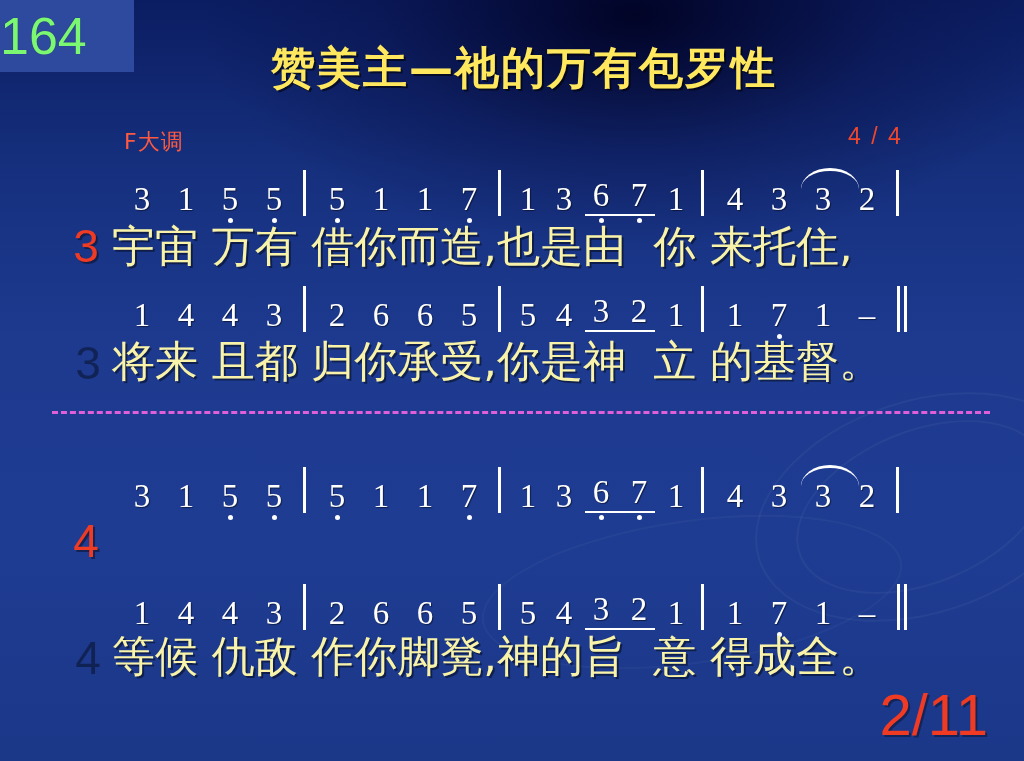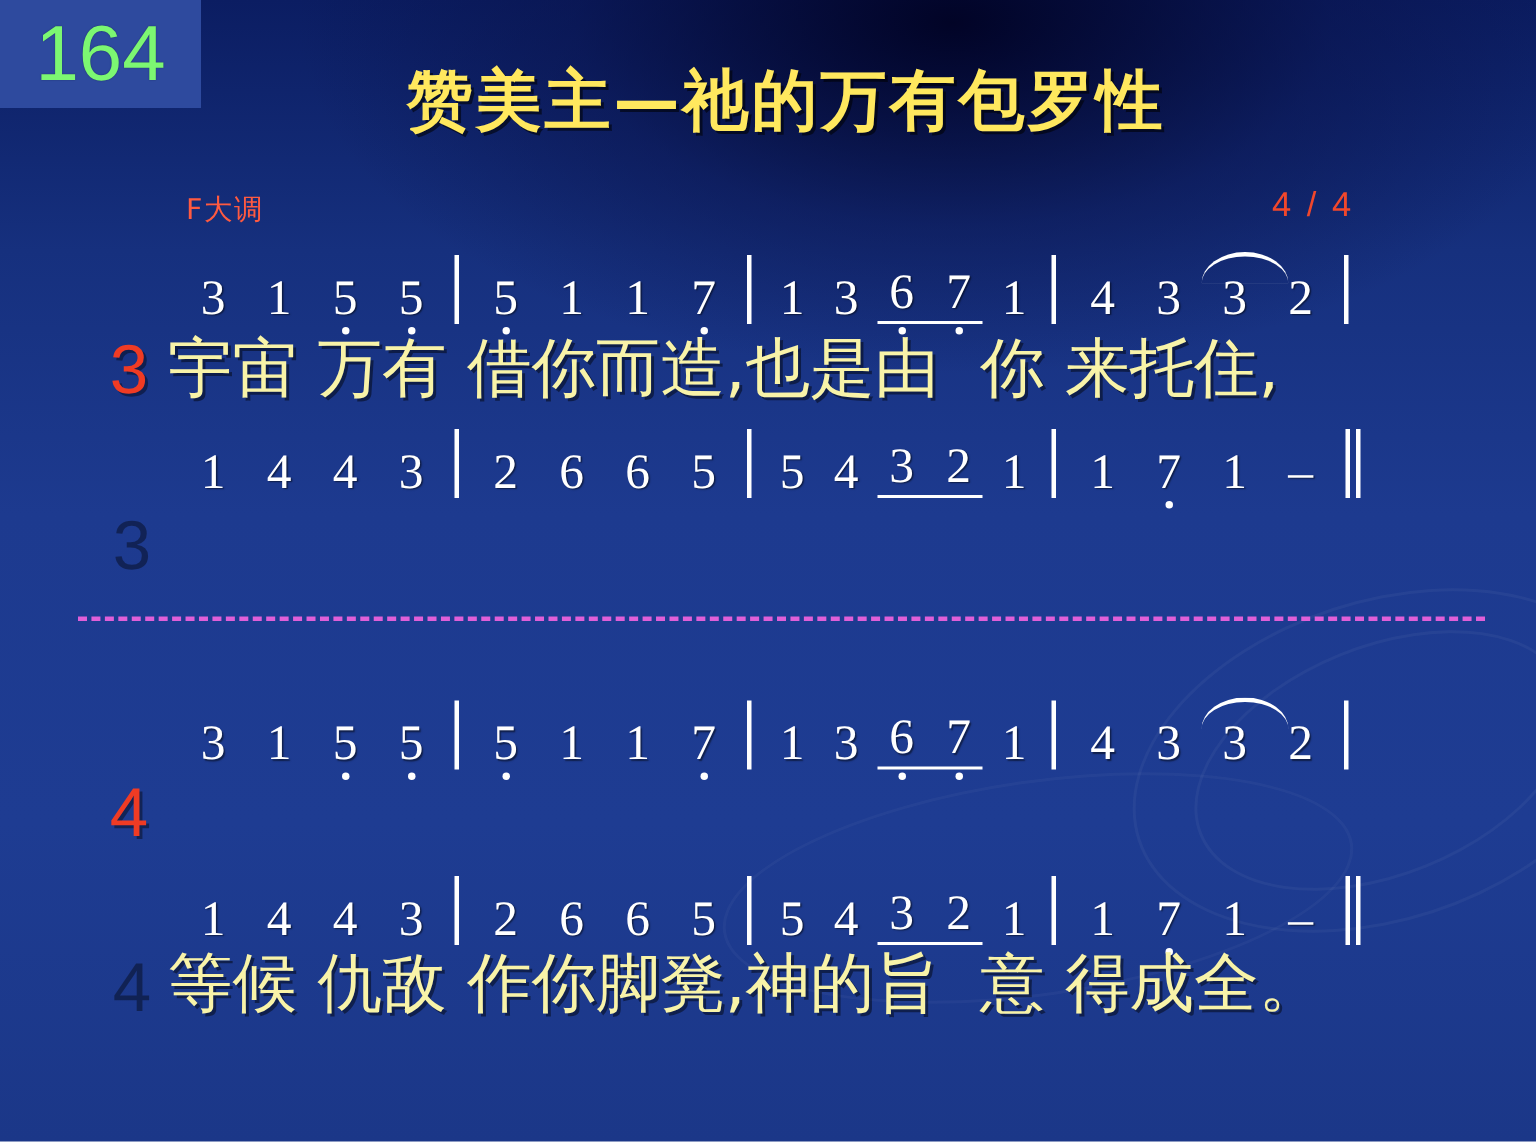--- a/index.html
+++ b/index.html
@@ -35,21 +35,21 @@
   
   #badge {
     position: absolute;
     left: 0;
     top: 0;
     width: 134px;
     height: 72px;
     background: #2e4a9e;
     display: flex;
     align-items: center;
-    justify-content: center;
+    justify-content: flex-start;
   }
   #badge .num {
     font-size: 52px;
     line-height: 1;
     color: #7cf772;
     font-family: "Liberation Sans", sans-serif;
     letter-spacing: 0px;
     text-shadow: 0 0 1px rgba(0,0,0,0.4);
   }
 
@@ -70,21 +70,21 @@
     letter-spacing: 2px;
     text-shadow: 2px 2px 0 rgba(0,0,0,0.55);
   }
 
   
   #key {
     position: absolute;
     left: 124px;
     top: 127px;
     color: #ff5a40;
-    font-size: 19px;
+    font-size: 22px;
     font-family: "DejaVu Sans", sans-serif;
     letter-spacing: 1px;
   }
   #meter {
     position: absolute;
     left: 848px;
     top: 123px;
     color: #f0472c;
     font-size: 23px;
     font-family: Liberation Sans, sans-serif;
@@ -313,20 +313,21 @@
       <span class="note">–</span>
     </div>
     <div class="endbar">
         <i></i>
         <i></i>
       </div>
   </div>
 
   <div class="lyricrow" style="top:330px;">
     <span class="verseno blank">3</span>
+    <span class="lyrics">将来 且都 归你承受,你是神  立 的基督。</span>
   </div>
 
   <div id="divider"></div>
 
   <div class="notation" style="top:461px;">
     <div class="measure">
       <span class="note">3</span>
       <span class="note">1</span>
       <span class="note low">5</span>
       <span class="note low">5</span>
@@ -398,14 +399,15 @@
         <i></i>
         <i></i>
       </div>
   </div>
 
   <div class="lyricrow" style="top:625px;">
     <span class="verseno blank">4</span>
     <span class="lyrics">等候 仇敌 作你脚凳,神的旨  意 得成全。</span>
   </div>
 
+  <div id="pagenum">2/11</div>
 
 </div>
 
 </body></html>

